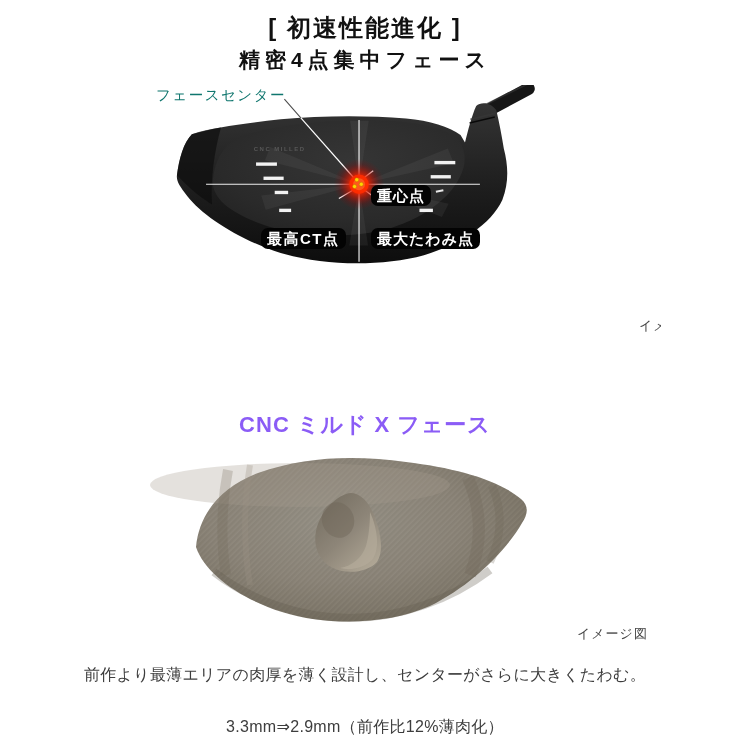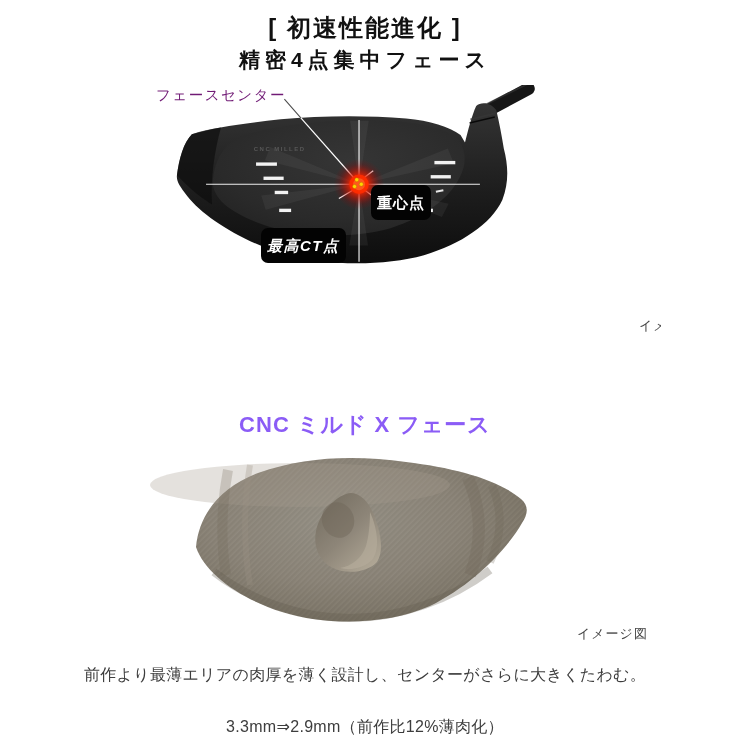--- a/index.html
+++ b/index.html
@@ -9,25 +9,25 @@
   }
   .abs{position:absolute;}
   .center{left:0;width:730px;text-align:center;}
   h1.title{margin:0;top:12px;font-size:24px;font-weight:bold;letter-spacing:2px;color:#111;}
   h2.subtitle{margin:0;top:46px;font-size:21px;font-weight:bold;letter-spacing:5px;color:#111;}
   h2.heading2{margin:0;top:410px;font-size:22px;font-weight:bold;letter-spacing:1px;color:#8b5cf6;}
   p.body{margin:0;font-size:16px;line-height:26px;letter-spacing:0.3px;color:#3d3d3d;}
   .p1{top:346px;}
   .p2{top:662px;text-align:center;}
   .callout-plain{
-    font-size:14.5px;letter-spacing:1.5px;color:#701a75;white-space:nowrap;
+    font-size:14.5px;letter-spacing:1.5px;color:#0f766e;white-space:nowrap;
   }
   .pill{
     background:#030303;color:#ffffff;font-weight:bold;font-size:15px;line-height:19px;
-    padding:8px 6px;border-radius:7px;letter-spacing:1px;white-space:nowrap;
+    padding:1px 6px;border-radius:7px;letter-spacing:1px;white-space:nowrap;
   }
   .caption{font-size:13px;color:#444;letter-spacing:1px;white-space:nowrap;}
   svg{display:block;}
 </style>
 </head>
 <body>
 
 <div class="page">
 
   <h1 class="abs center title">[ 初速性能進化 ]</h1>
@@ -136,21 +136,22 @@
     </g>
     <g fill="#ffd400" stroke="#a66a00" stroke-width="0.5">
       <circle cx="354" cy="212" r="2.7"></circle>
       <circle cx="351" cy="221" r="2.7"></circle>
       <circle cx="360" cy="218" r="2.7"></circle>
     </g>
   </svg>
 
   <div class="abs callout-plain" style="left:156px;top:86px;">フェースセンター</div>
   <div class="abs pill" style="left:371px;top:185px;">重心点</div>
-  <div class="abs pill" style="left:261px;top:228px;letter-spacing:1.5px;font-style:italic;">最高CT点</div>
+  <div class="abs pill" style="left:261px;top:228px;letter-spacing:1.5px;">最高CT点</div>
+  <div class="abs pill" style="left:371px;top:228px;">最大たわみ点</div>
   <div class="abs caption" style="left:639px;top:317px;">イメージ図</div>
 
   <p class="abs center body p1">
     <br>
   </p>
 
   <h2 class="abs center heading2">CNC ミルド X フェース</h2>
 
   <svg class="abs" style="left:0;top:450px;" width="730" height="200" viewBox="0 450 730 200" aria-hidden="true">
     <defs>

